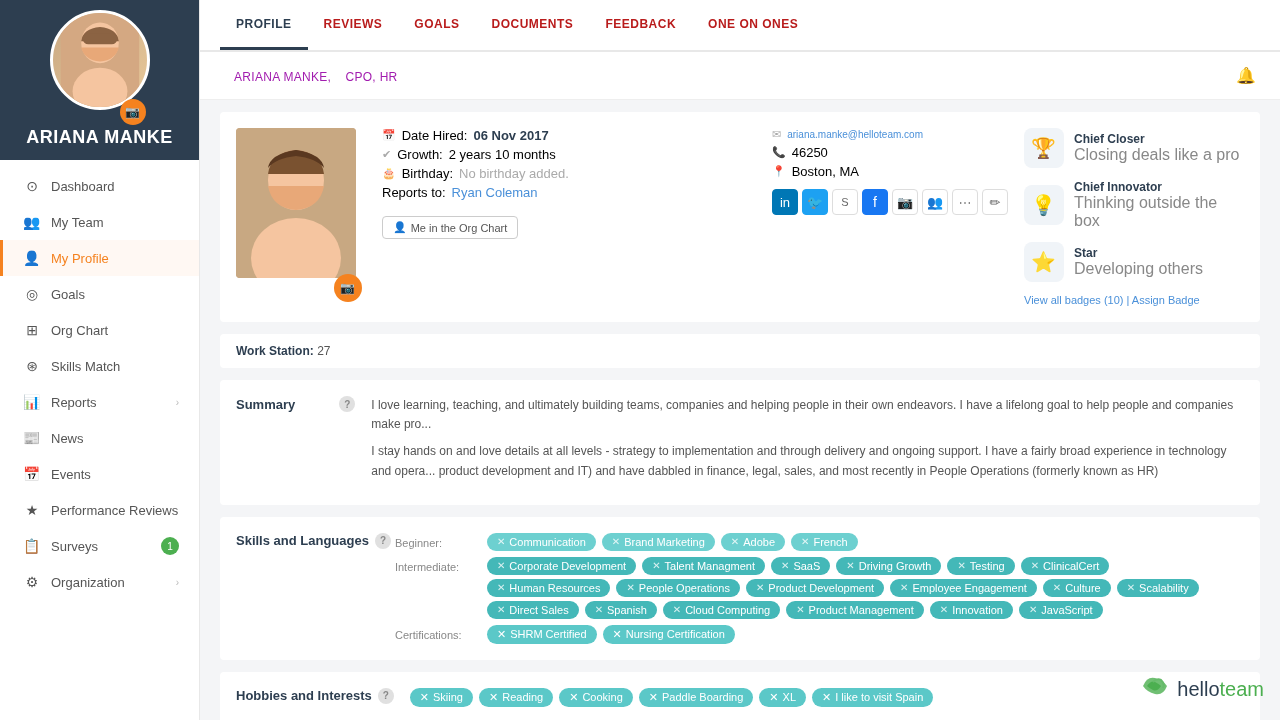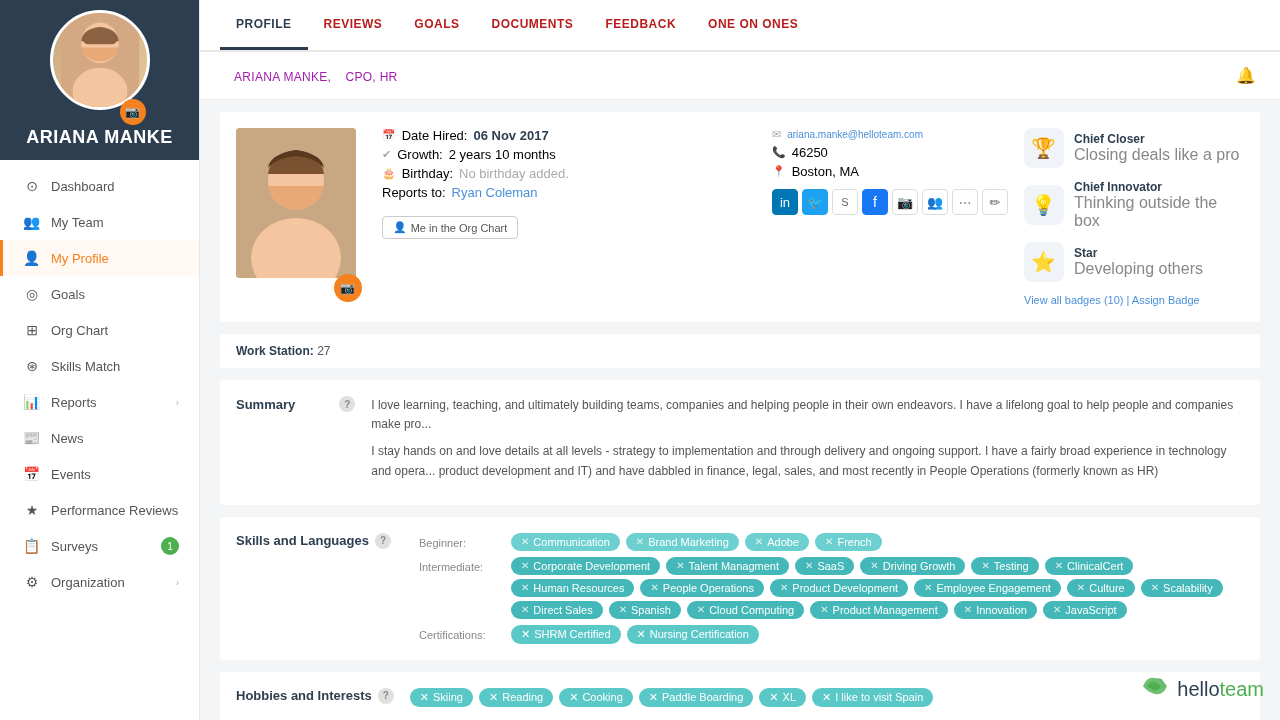--- a/index.html
+++ b/index.html
@@ -545,21 +545,21 @@
             </div>
           </div>
           <div style="flex:1;">
             <div class="summary-text">I love learning, teaching, and ultimately building teams, companies and helping people in their own endeavors. I have a lifelong goal to help people and companies make pro...</div>
             <div class="summary-text">I stay hands on and love details at all levels - strategy to implementation and through delivery and ongoing support. I have a fairly broad experience in technology and opera... product development and IT) and have dabbled in finance, legal, sales, and most recently in People Operations (formerly known as HR)</div>
           </div>
         </div>
       </div>
 
       <div class="section-card">
-        <div style="display:flex; gap:28px;">
+        <div style="display:flex; gap:4px;">
           <div style="min-width:80px; text-align:right;">
             <div class="section-title-row" style="justify-content:flex-end;">
               <span>Skills and Languages</span>
               <div class="info-q">?</div>
             </div>
           </div>
           <div style="flex:1;">
 
             <div class="skill-row">
               <span class="skill-level">Beginner:</span>

